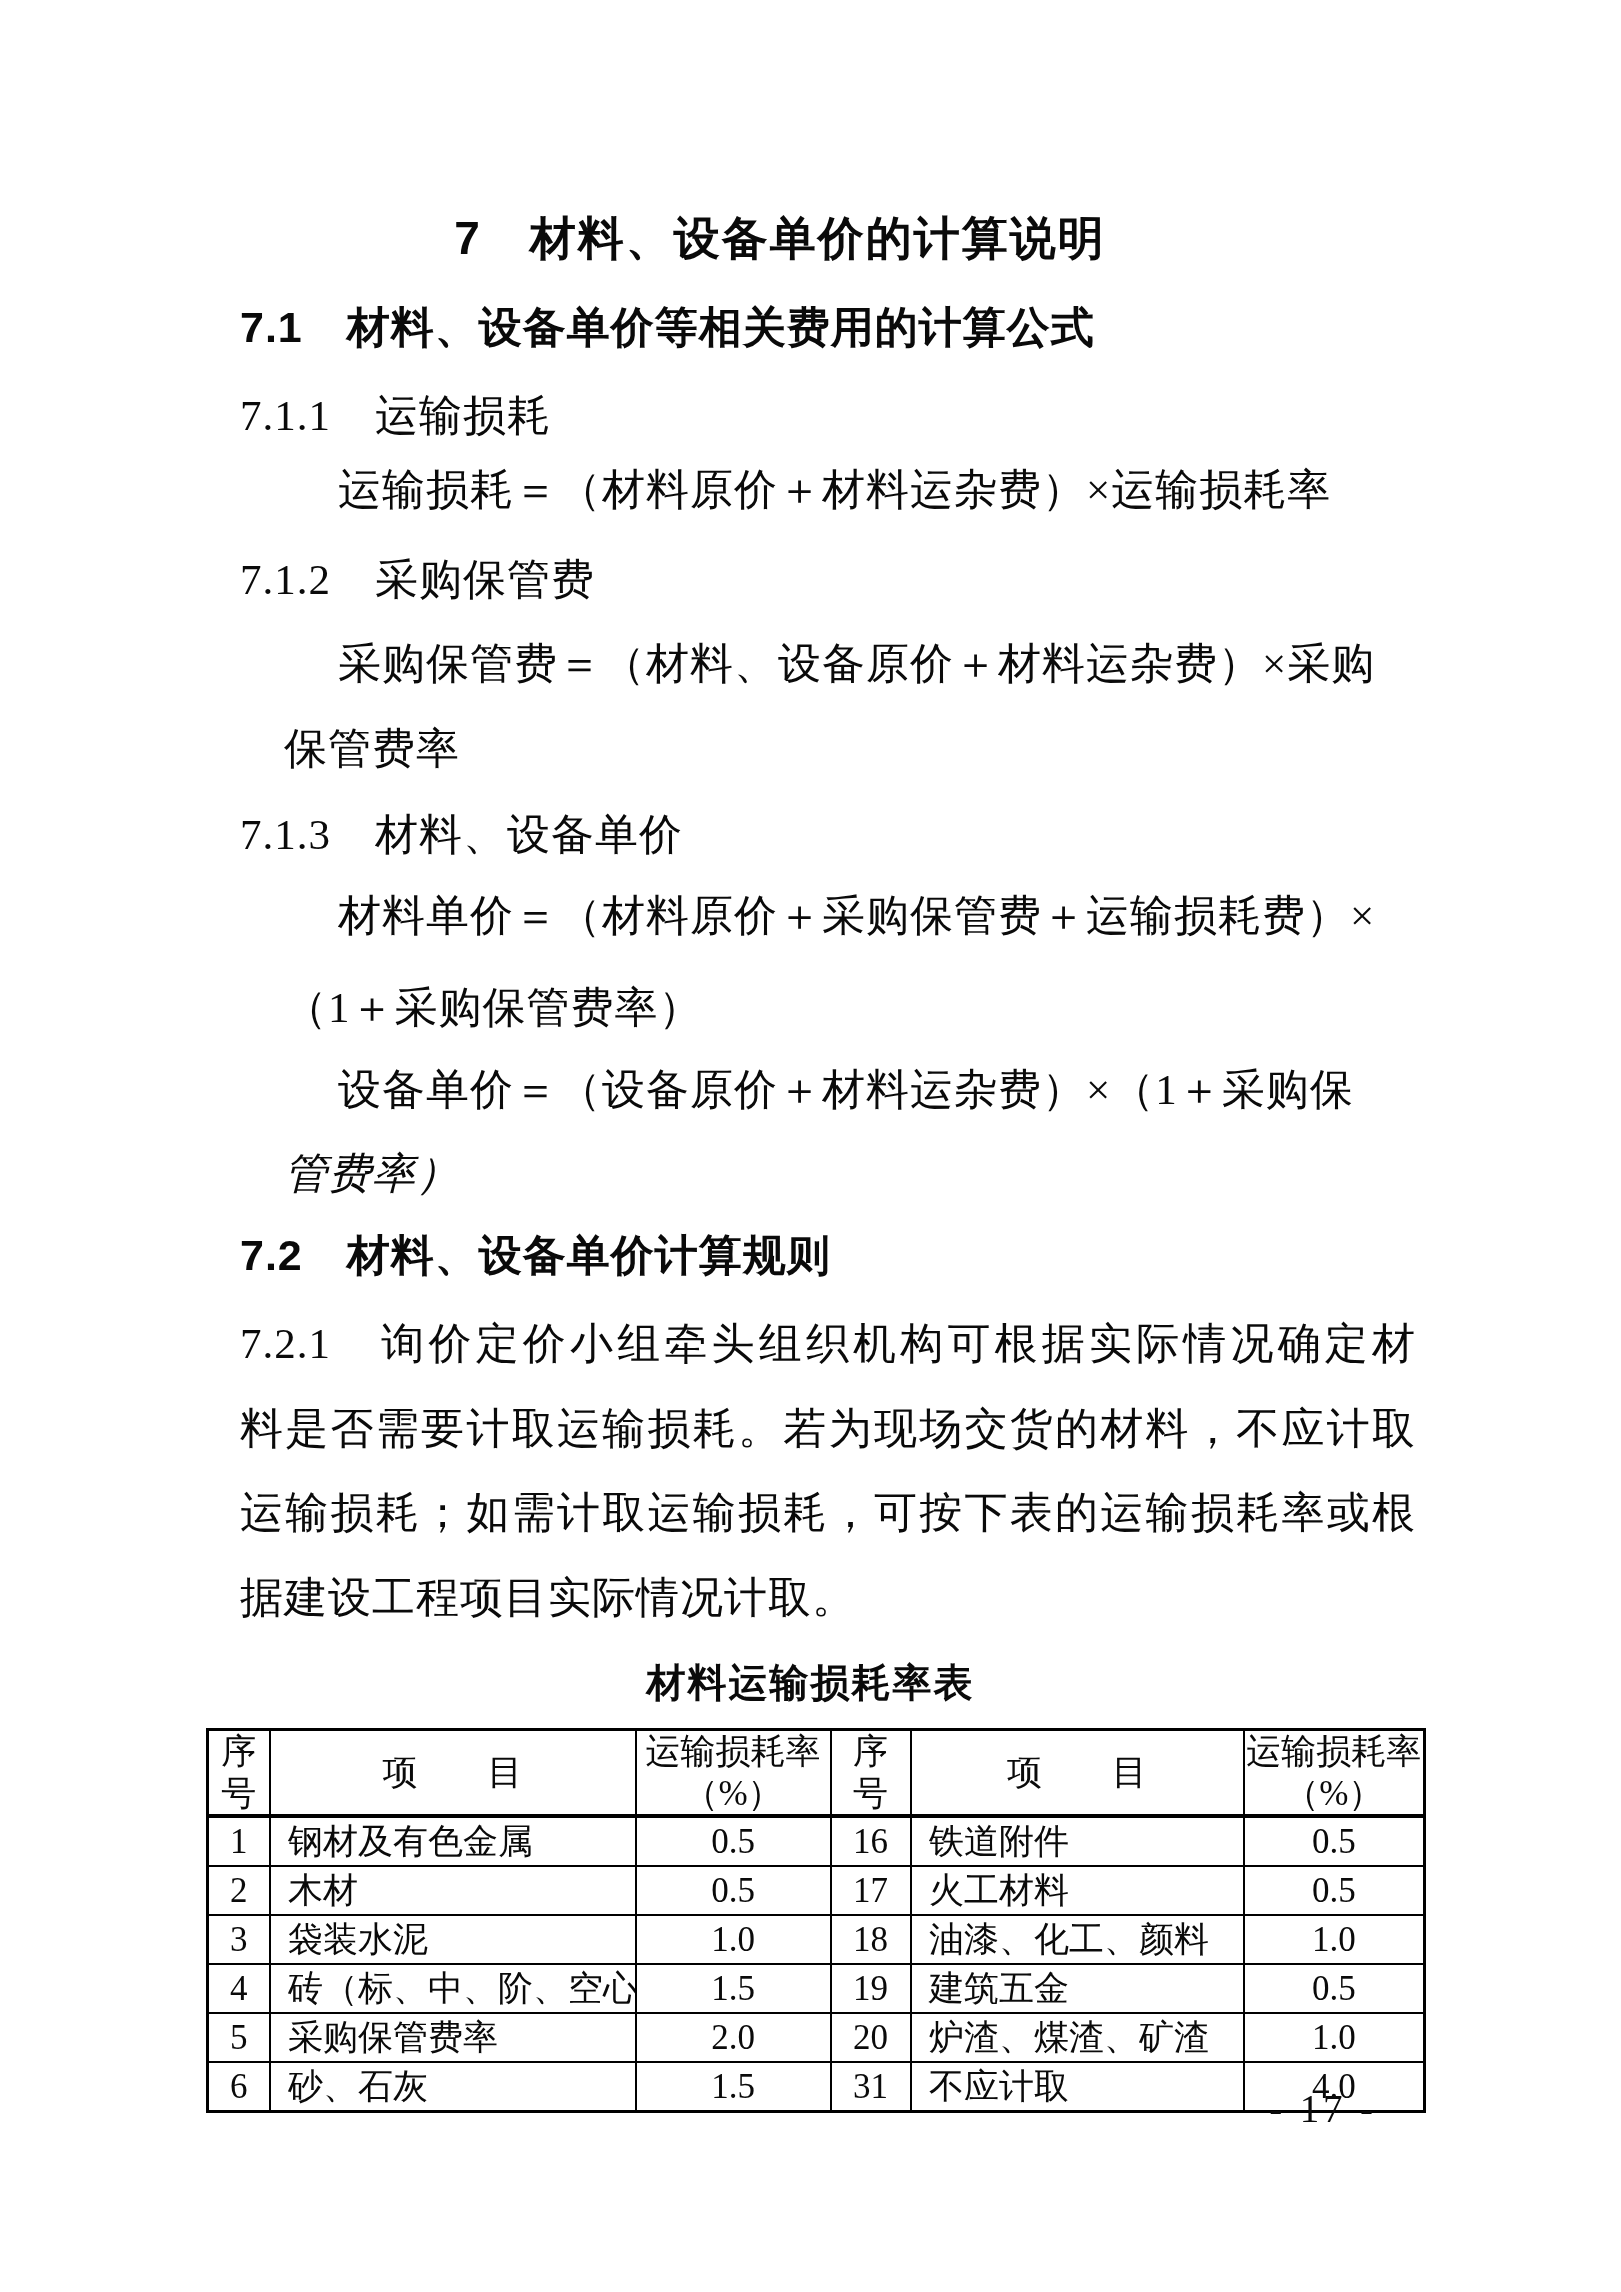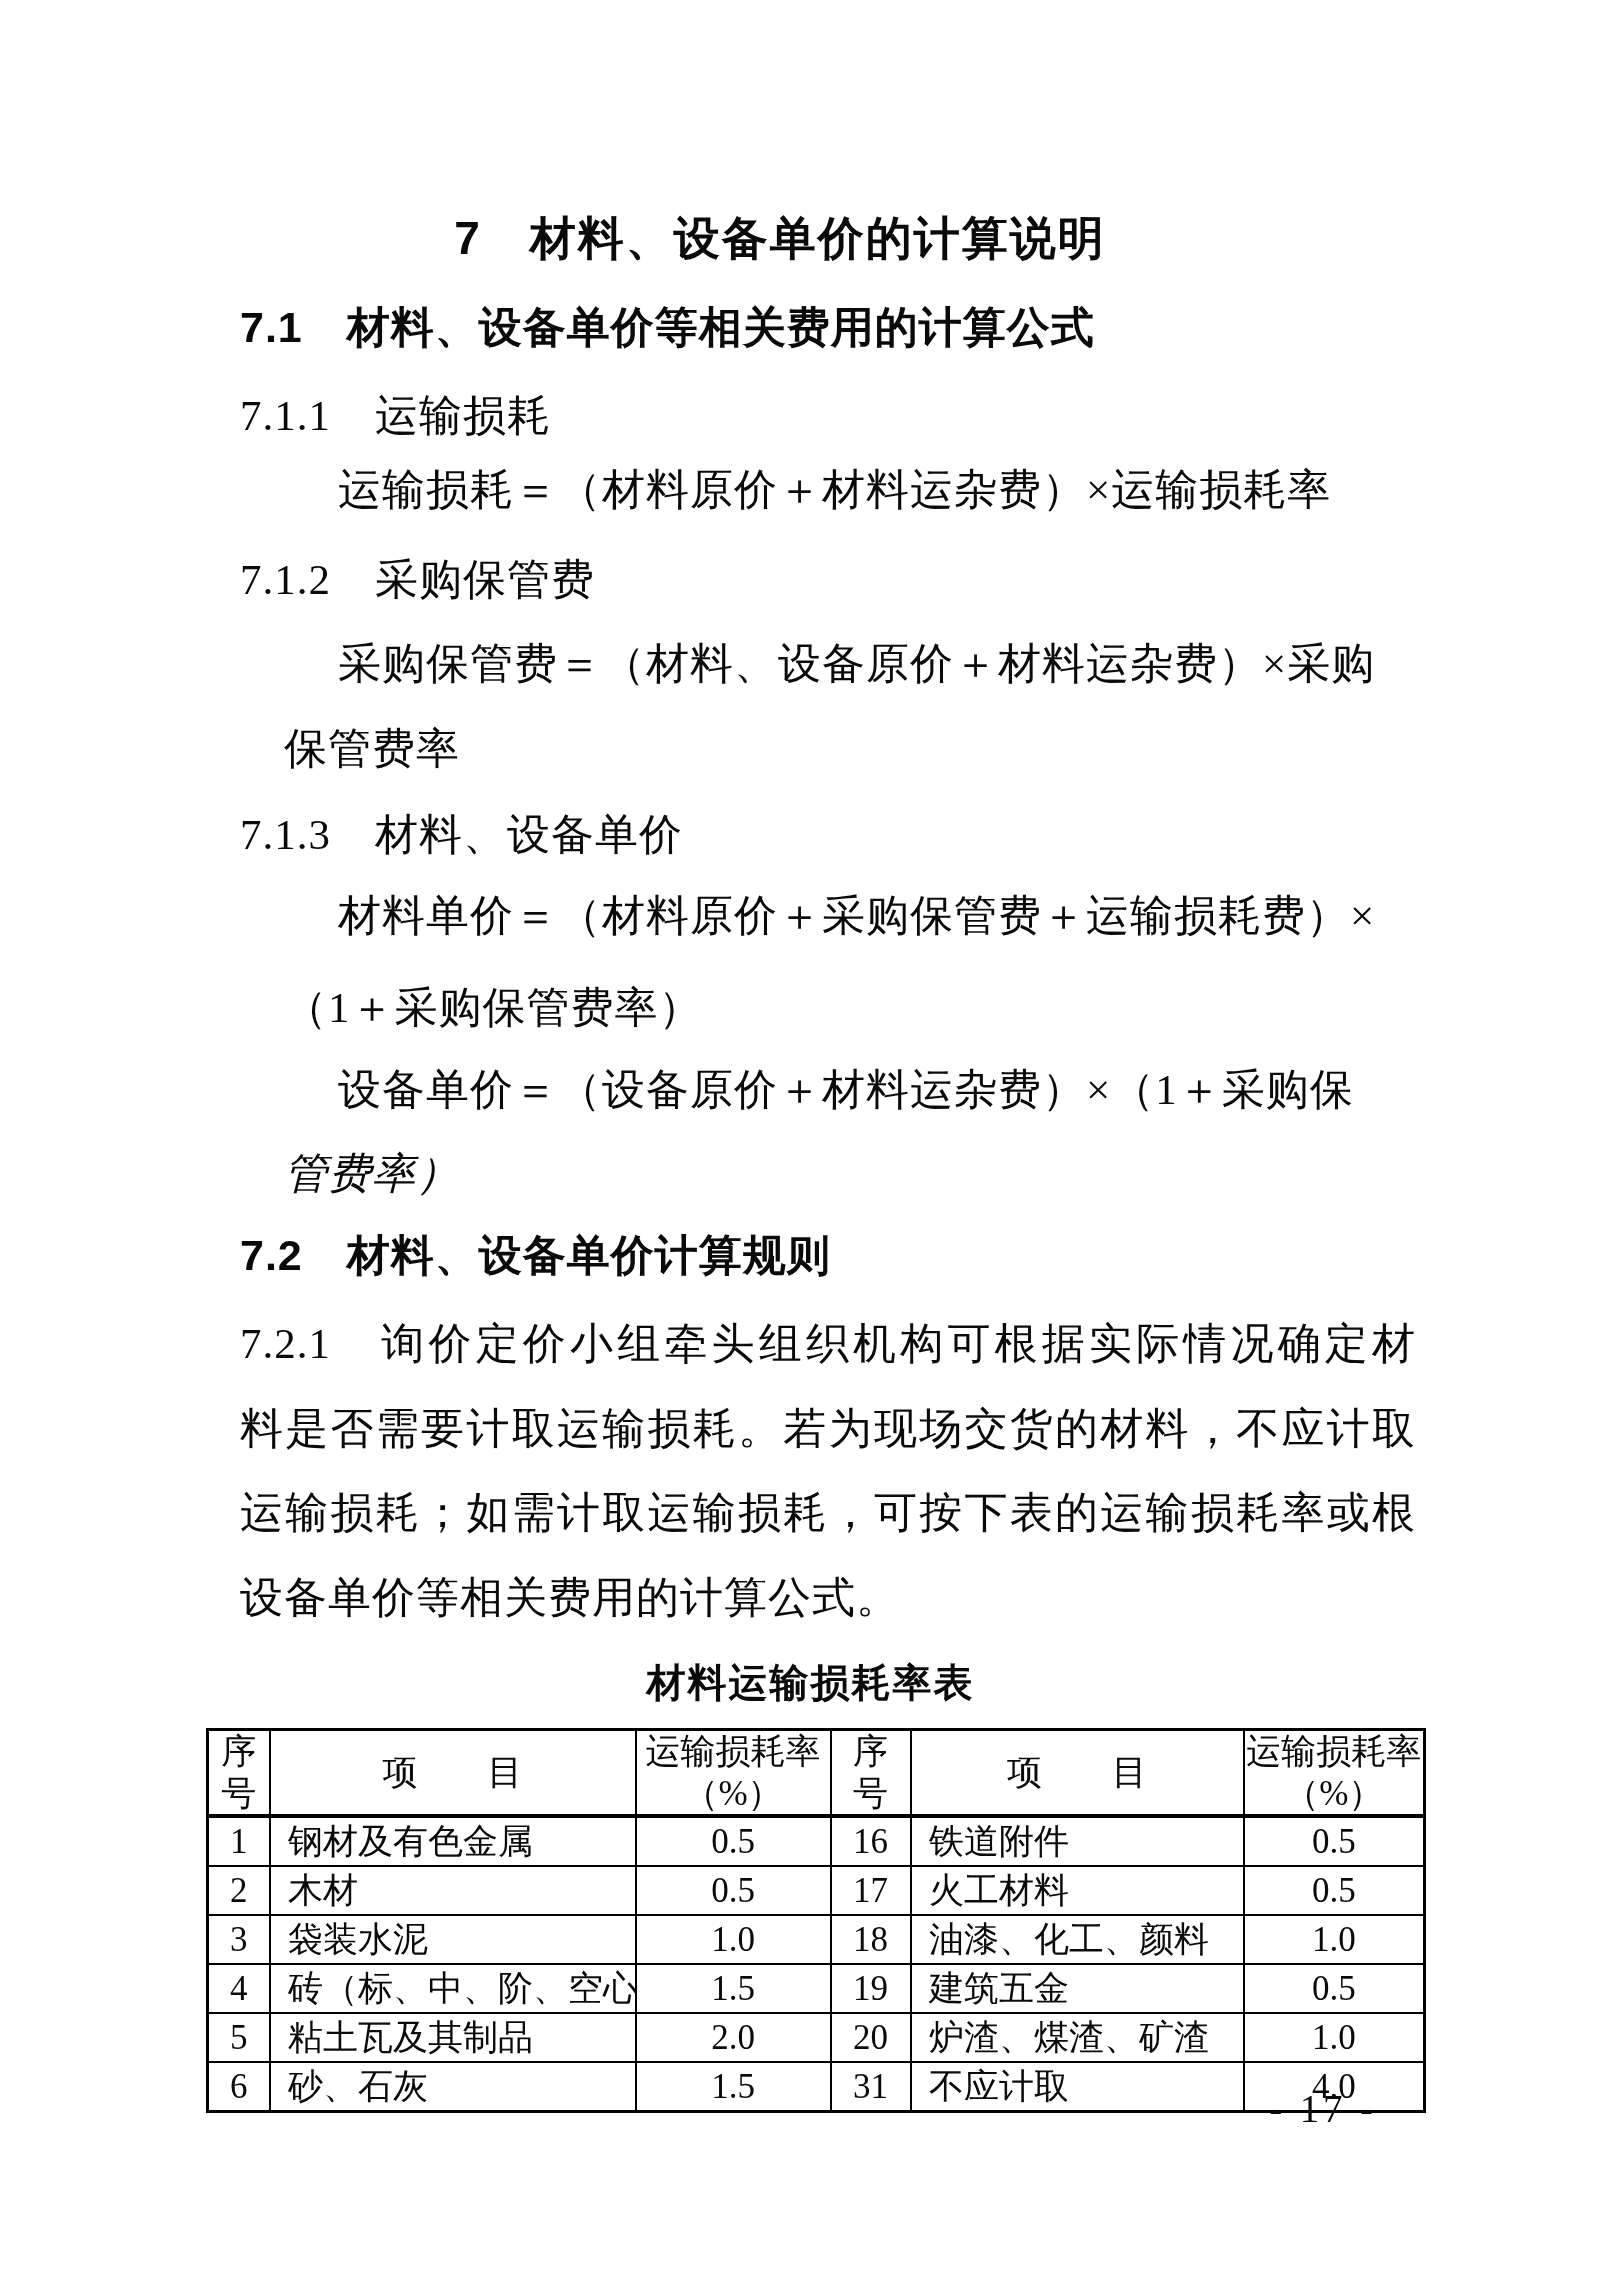--- a/index.html
+++ b/index.html
@@ -81,21 +81,21 @@
   <div class="abs formula" style="top:887px;">材料单价＝（材料原价＋采购保管费＋运输损耗费）×</div>
   <div class="abs formula-cont" style="top:979px;">（1＋采购保管费率）</div>
   <div class="abs formula" style="top:1061px;">设备单价＝（设备原价＋材料运杂费）×（1＋采购保</div>
   <div class="abs formula-cont" style="top:1145px;font-style:italic;">管费率）</div>
 
   <div class="abs h-sec" style="top:1227px;">7.2　材料、设备单价计算规则</div>
 
   <div class="abs pline just" style="top:1315px;">7.2.1　询价定价小组牵头组织机构可根据实际情况确定材</div>
   <div class="abs pline just" style="top:1400px;">料是否需要计取运输损耗。若为现场交货的材料，不应计取</div>
   <div class="abs pline just" style="top:1484px;">运输损耗；如需计取运输损耗，可按下表的运输损耗率或根</div>
-  <div class="abs pline" style="top:1569px;">设备单价等相关费用的计算公式。</div>
+  <div class="abs pline" style="top:1569px;">据建设工程项目实际情况计取。</div>
 
   <div class="abs tbl-title">材料运输损耗率表</div>
 
   <table class="loss">
     <colgroup>
       <col style="width:62px;">
         <col style="width:366px;">
         <col style="width:195px;">
       <col style="width:80px;">
         <col style="width:333px;">
@@ -157,21 +157,21 @@
       <tr class="data">
         <td class="cell-center">4</td>
         <td class="cell-item">砖（标、中、阶、空心）</td>
         <td class="cell-center">1.5</td>
         <td class="cell-center">19</td>
         <td class="cell-item">建筑五金</td>
         <td class="cell-center">0.5</td>
       </tr>
       <tr class="data">
         <td class="cell-center">5</td>
-        <td class="cell-item">粘土瓦及其制品</td>
+        <td class="cell-item">采购保管费率</td>
         <td class="cell-center">2.0</td>
         <td class="cell-center">20</td>
         <td class="cell-item">炉渣、煤渣、矿渣</td>
         <td class="cell-center">1.0</td>
       </tr>
       <tr class="data">
         <td class="cell-center">6</td>
         <td class="cell-item">砂、石灰</td>
         <td class="cell-center">1.5</td>
         <td class="cell-center">31</td>

